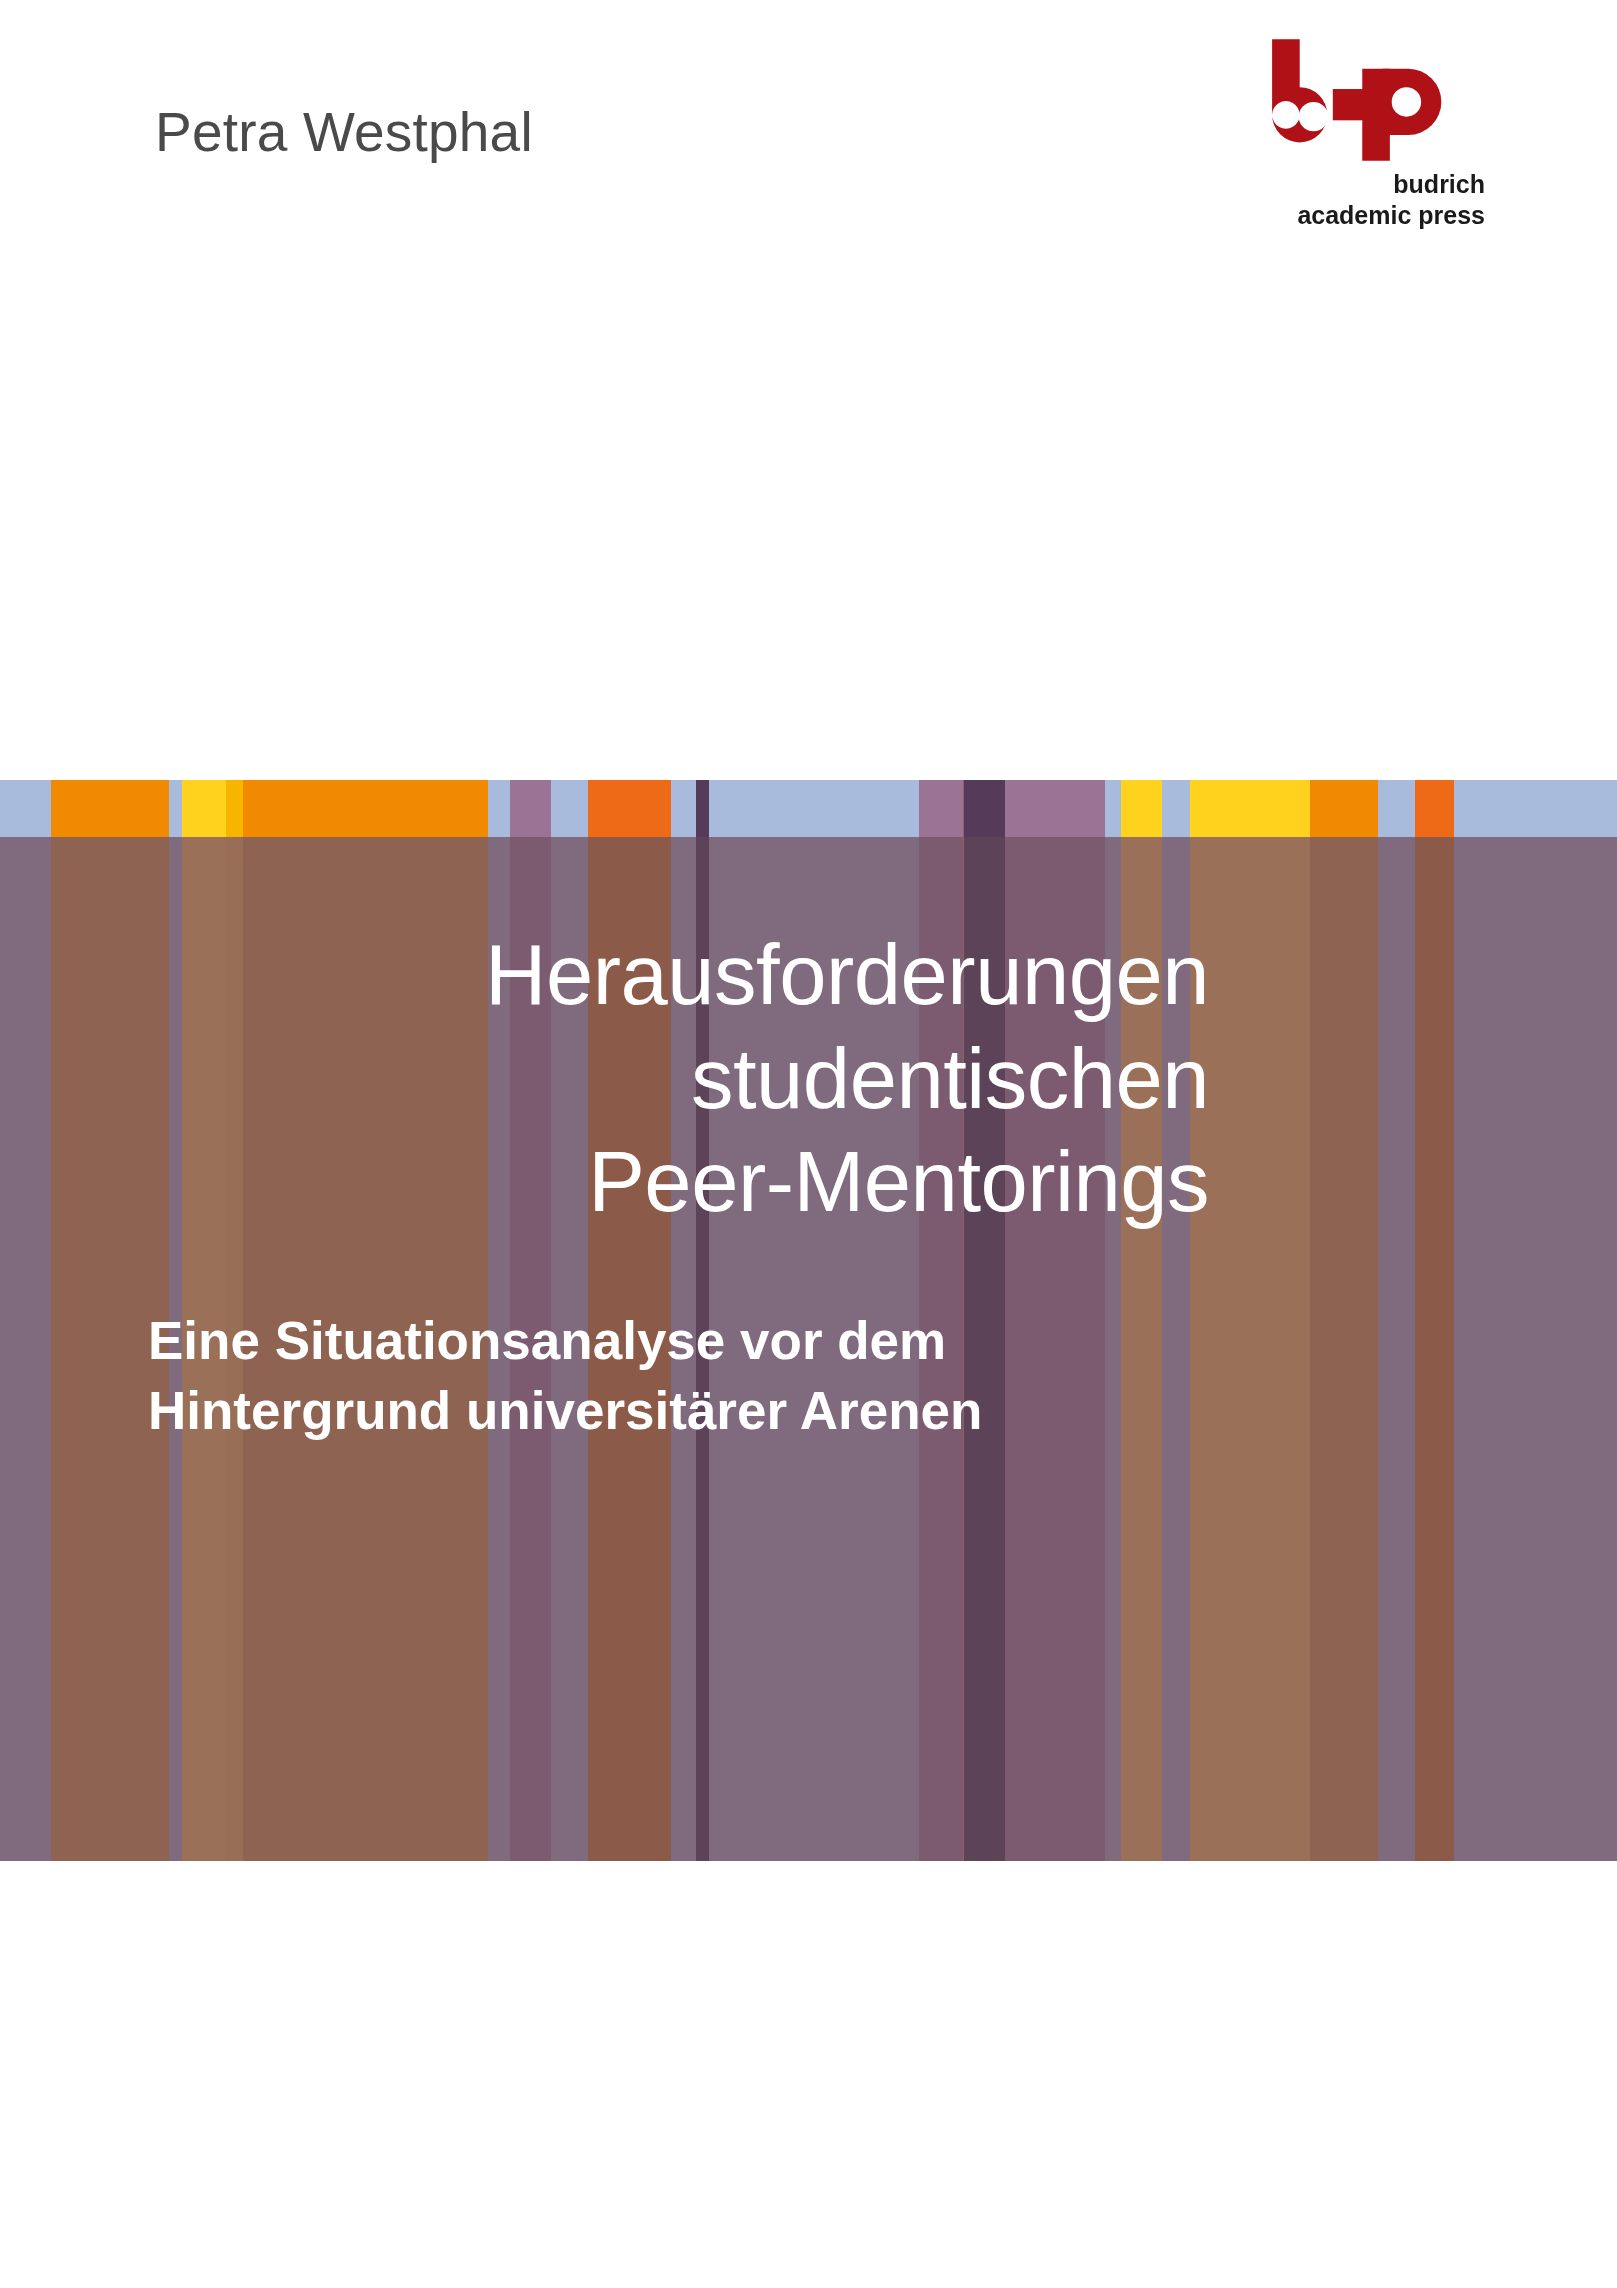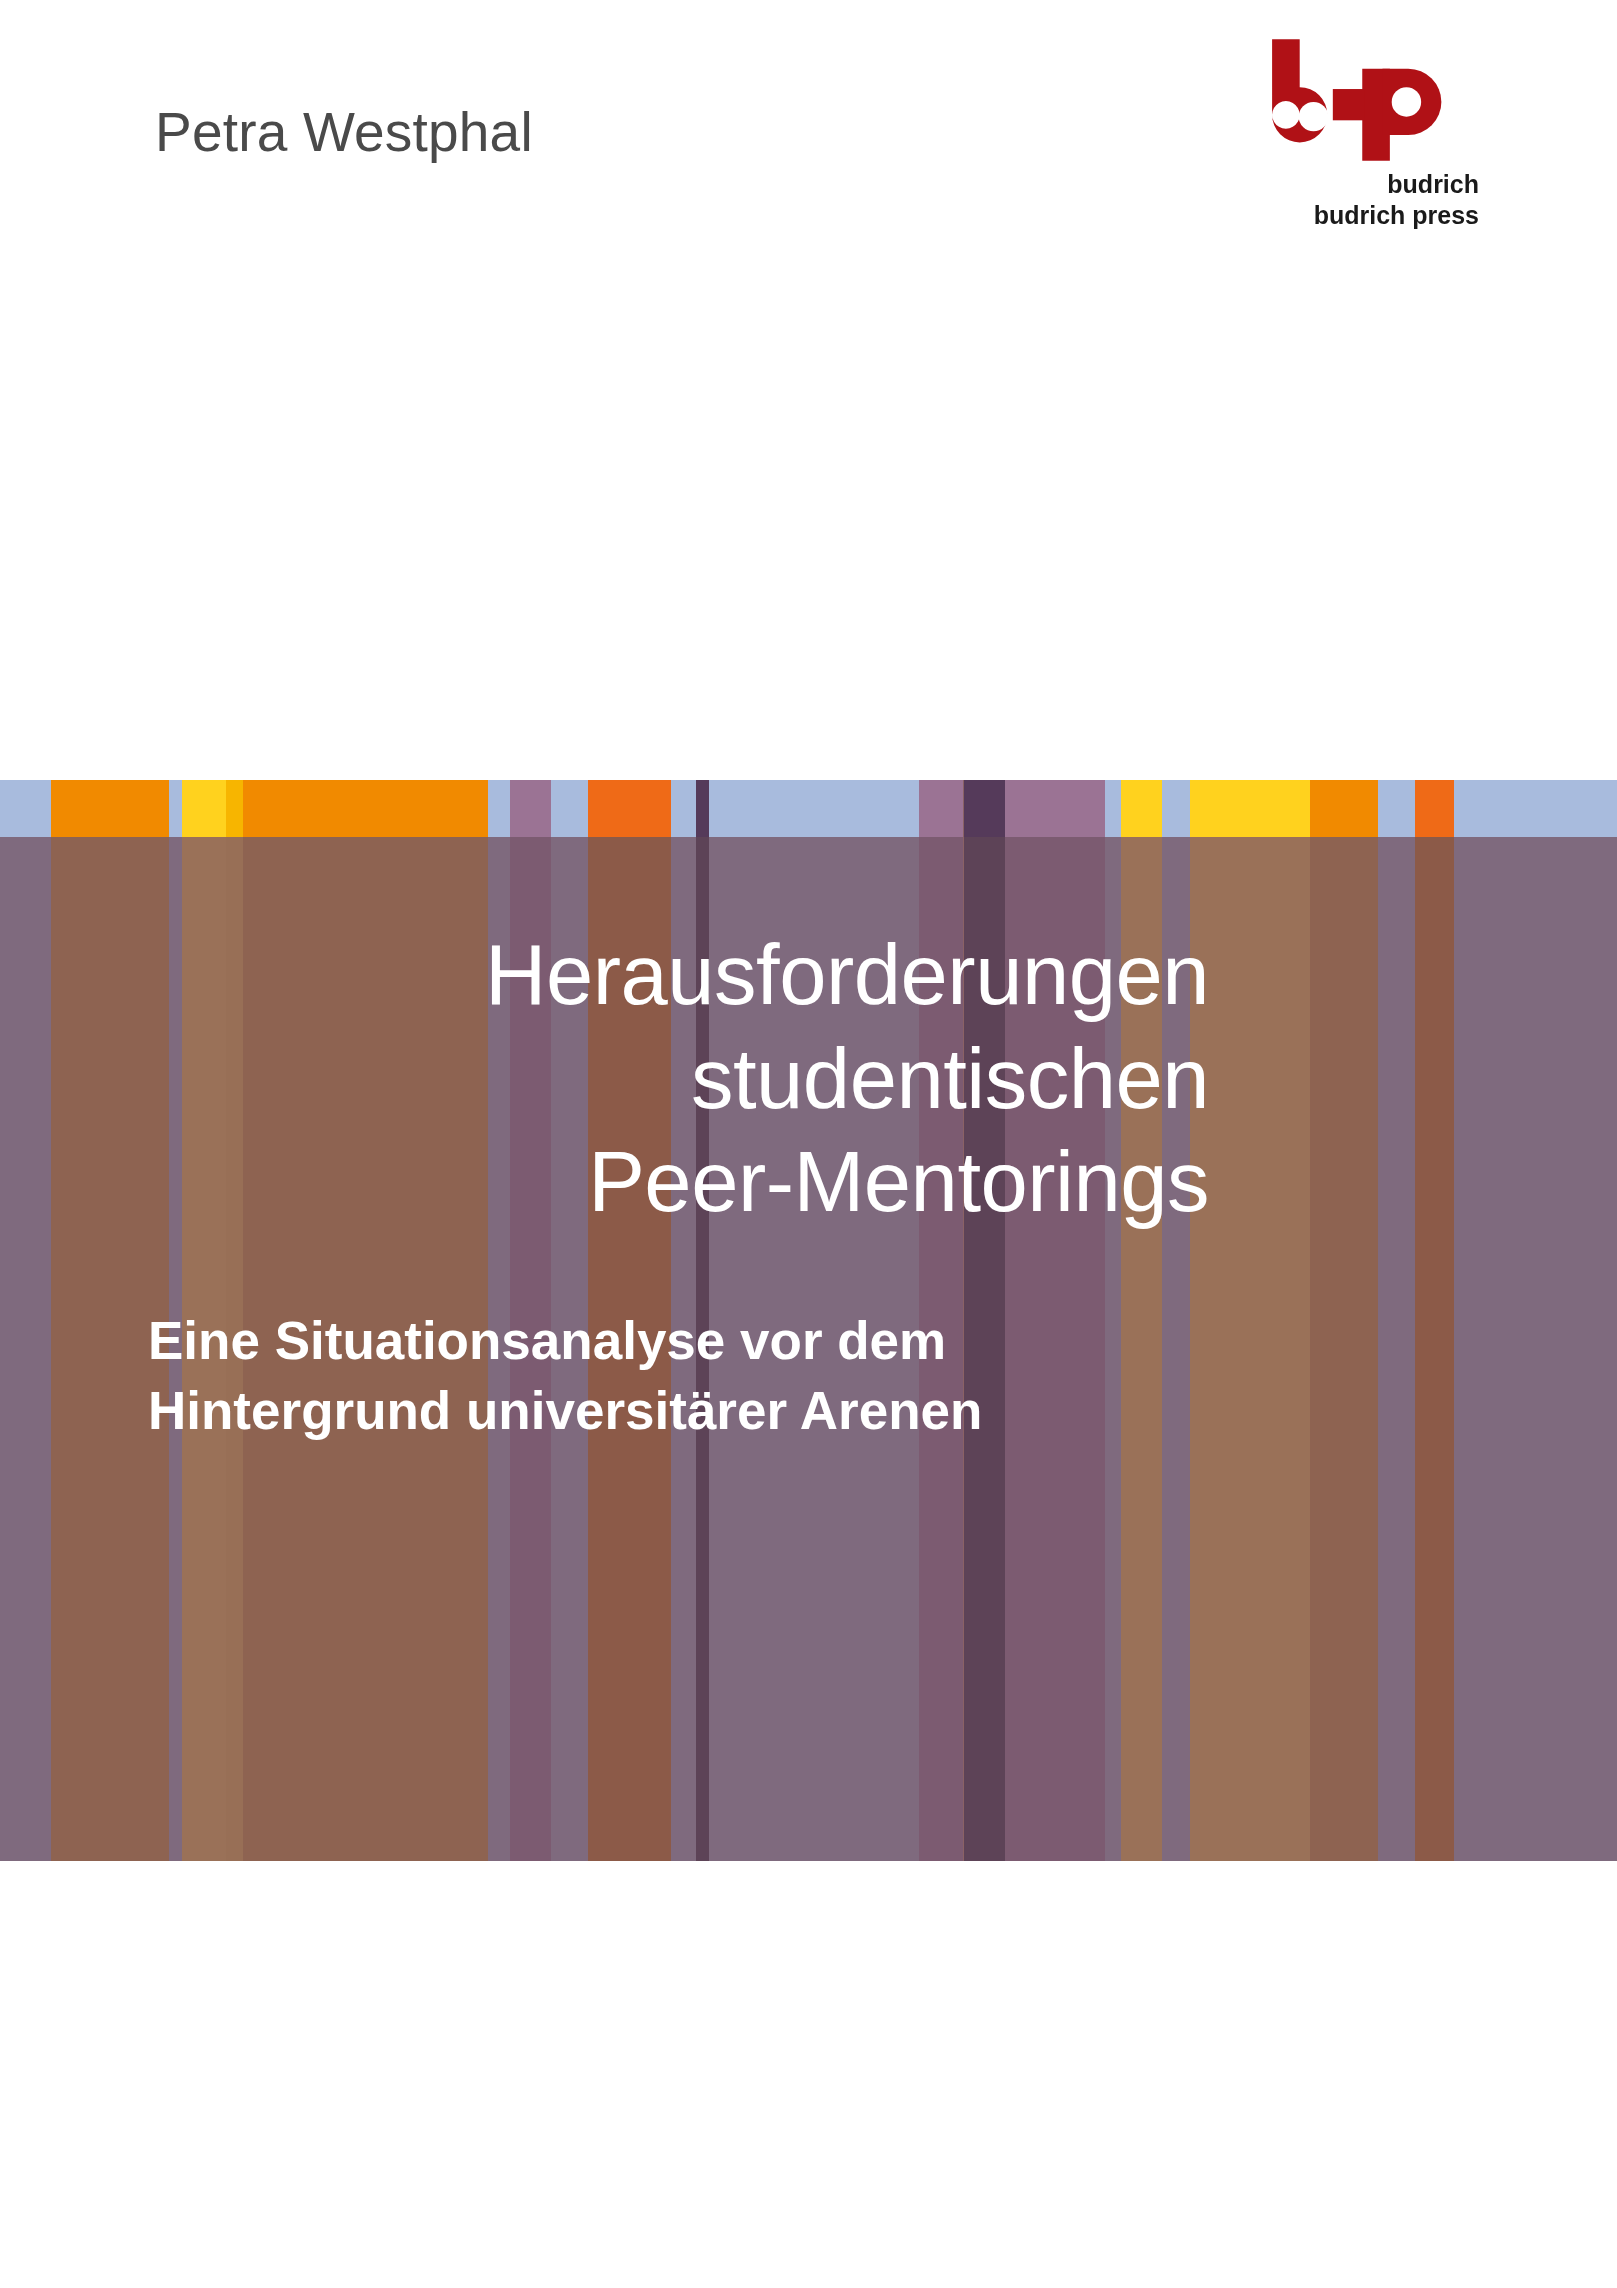--- a/index.html
+++ b/index.html
@@ -38,21 +38,21 @@
     width: 231px;
     height: 203px;
   }
   .logo-mark {
     position: relative;
     width: 231px;
     height: 138px;
   }
   .logo-text {
     position: absolute;
-    left: 4px;
+    left: 10px;
     top: 137px;
     width: 231px;
     text-align: right;
     font-size: 25px;
     line-height: 1.25;
     color: #1a1a1a;
     font-weight: 600;
   }
 
   
@@ -125,21 +125,21 @@
 
         <path d="M128 40 h30 v100 h-30 z" fill="#b01116"></path>
         <path d="M150 40 h28 a36 36 0 0 1 0 72 h-28 z" fill="#b01116"></path>
         <circle cx="176" cy="76" r="16" fill="#ffffff"></circle>
 
         <rect x="96" y="62" width="34" height="34" fill="#b01116"></rect>
       </svg>
     </div>
     <div class="logo-text">
       <div>budrich</div>
-      <div>budrich press</div>
+      <div>academic press</div>
     </div>
   </div>
 
   <div class="band" id="band">
       <div class="stripe" style="left: 0px; width: 51px; background: rgb(127, 106, 126);"></div>
       <div class="stripe" style="left: 51px; width: 118px; background: rgb(142, 99, 81);"></div>
       <div class="stripe" style="left: 169px; width: 13px; background: rgb(127, 106, 126);"></div>
       <div class="stripe" style="left: 182px; width: 44px; background: rgb(154, 113, 88);"></div>
       <div class="stripe" style="left: 226px; width: 16.6px; background: rgb(152, 111, 86);"></div>
       <div class="stripe" style="left: 243px; width: 245px; background: rgb(142, 99, 81);"></div>

